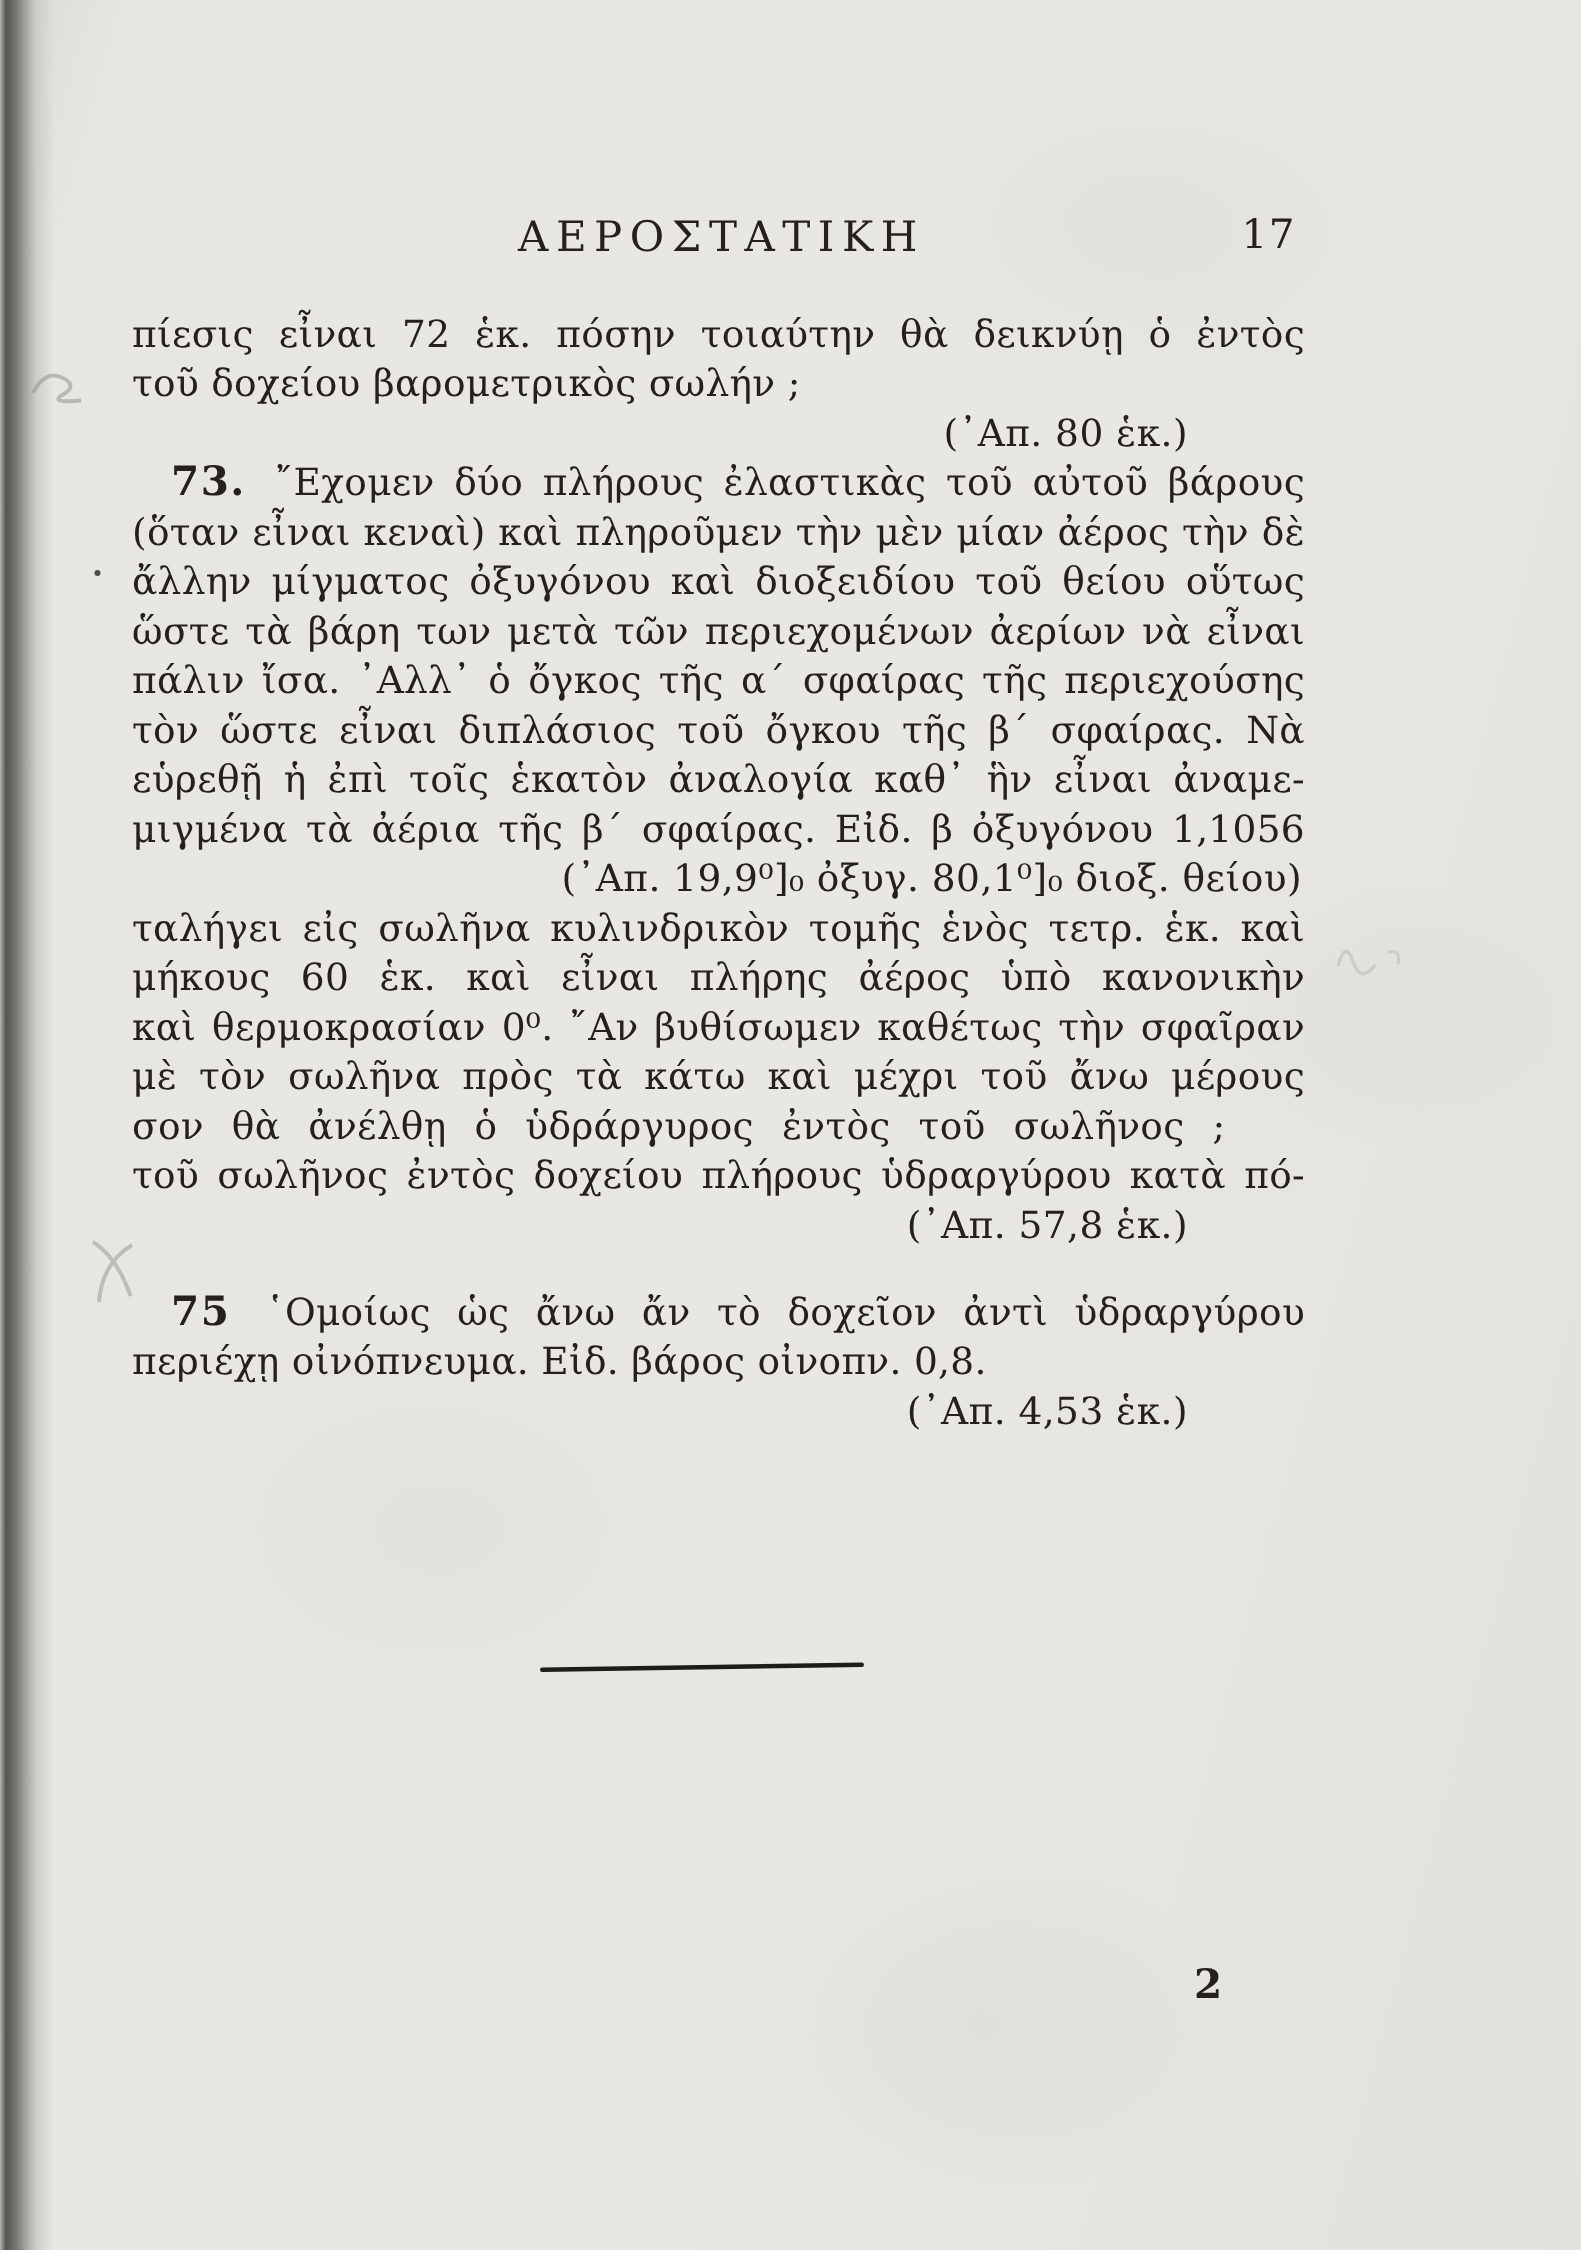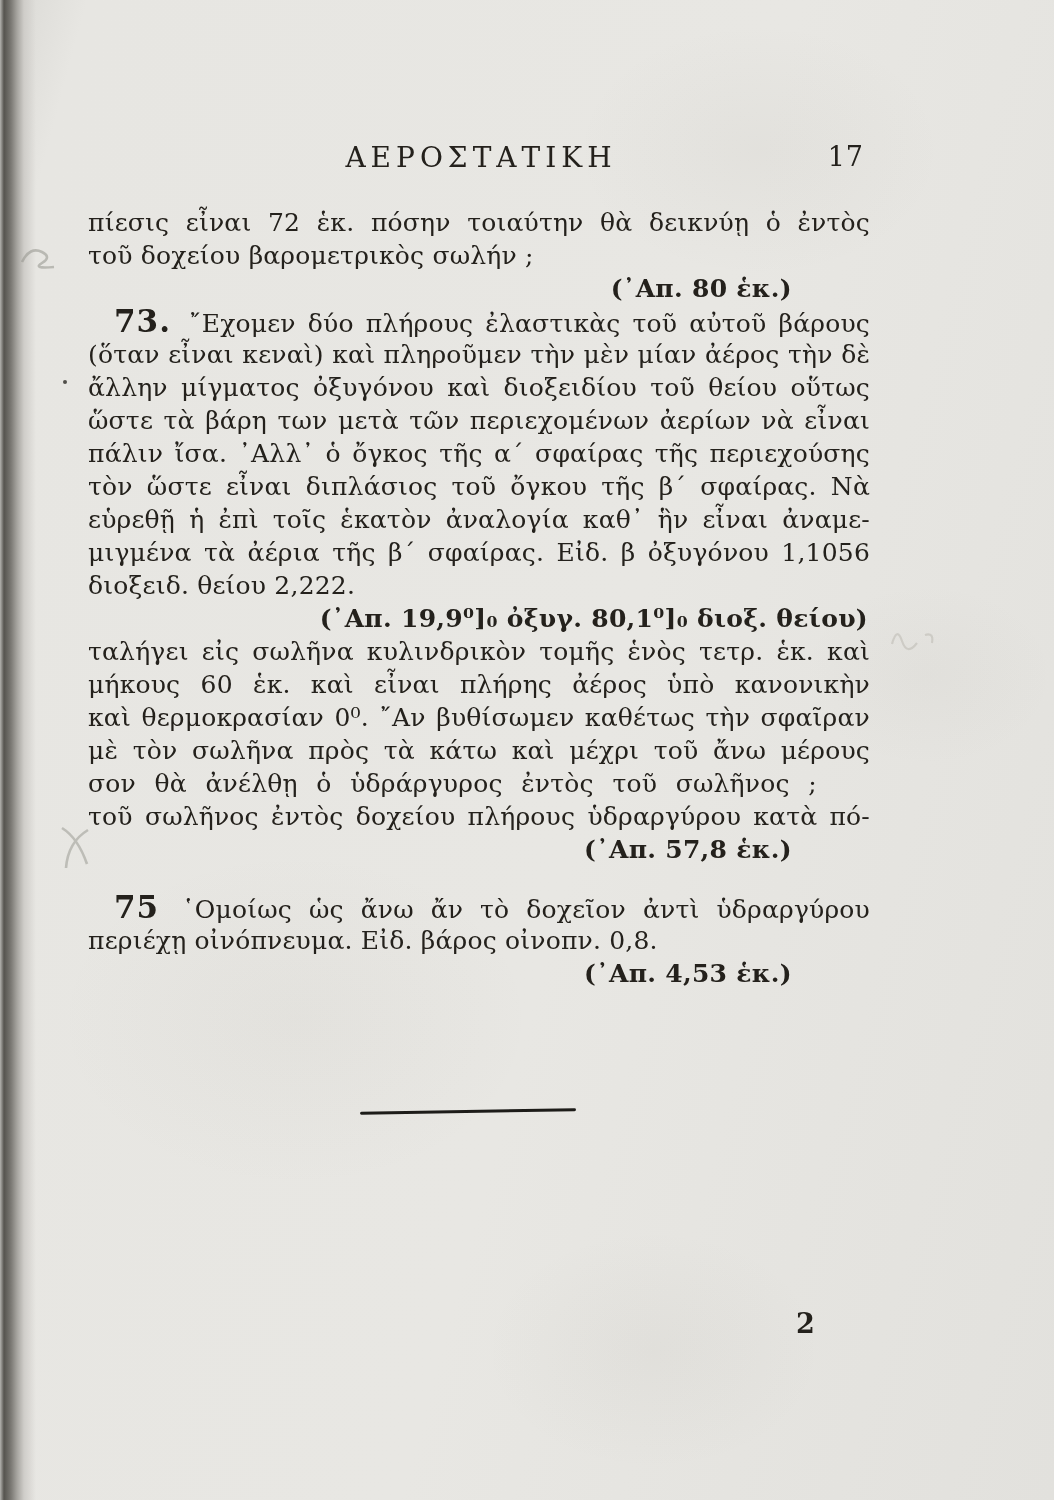--- a/index.html
+++ b/index.html
@@ -28,22 +28,22 @@
   .para{margin:0;}
   .p-cont{margin-top:27px;}
   .p-75{margin-top:25px;}
   .tline{
     font-size:25px;line-height:33px;height:33px;overflow:hidden;
     text-align:justify;text-align-last:justify;letter-spacing:.2px;
   }
   .tline.last{text-align-last:auto;}
   .tline.loose{word-spacing:.42em;}
   .tline.first{padding-left:26px;}
-  .pnum{font-weight:700;font-size:31px;letter-spacing:1px;padding-right:6px;}
-  .ans{font-size:25px;line-height:33px;height:33px;text-align:right;padding-right:78px;letter-spacing:.3px;font-weight:bold;}
+  .pnum{font-weight:700;font-size:27px;letter-spacing:1px;padding-right:6px;}
+  .ans{font-size:25px;line-height:33px;height:33px;text-align:right;padding-right:78px;letter-spacing:.3px;}
   .ans.wide{padding-right:2px;}
   .rule{
     position:absolute;left:360px;top:1110px;width:216px;height:3px;
     background:#1d1c19;border-radius:2px;transform:rotate(-0.9deg);
   }
   .signature{position:absolute;left:796px;top:1308px;font-size:27px;font-weight:600;}
   .margin-dot{position:absolute;left:63px;top:380px;width:4px;height:4px;background:#2a2823;border-radius:50%;opacity:.8;}
   .pencil{position:absolute;left:0;top:0;width:1054px;height:1500px;pointer-events:none;}
 </style>
 </head>
@@ -79,21 +79,20 @@
         <span class="pnum">73.</span>
         <span class="ltext">῎Εχομεν δύο πλήρους ἐλαστικὰς  τοῦ αὐτοῦ βάρους</span>
       </div>
       <div class="tline">(ὅταν εἶναι κεναὶ) καὶ πληροῦμεν τὴν μὲν μίαν ἀέρος τὴν δὲ</div>
       <div class="tline">ἄλλην μίγματος ὀξυγόνου καὶ διοξειδίου τοῦ θείου οὕτως</div>
       <div class="tline">ὥστε τὰ βάρη των μετὰ τῶν περιεχομένων ἀερίων νὰ εἶναι</div>
       <div class="tline">πάλιν ἴσα. ᾿Αλλ᾽ ὁ ὄγκος τῆς α΄ σφαίρας τῆς περιεχούσης</div>
       <div class="tline">τὸν ὥστε εἶναι διπλάσιος τοῦ ὄγκου τῆς β΄ σφαίρας. Νὰ</div>
       <div class="tline">εὑρεθῇ ἡ ἐπὶ τοῖς ἑκατὸν ἀναλογία καθ᾽ ἣν εἶναι ἀναμε-</div>
       <div class="tline">μιγμένα τὰ ἀέρια τῆς β΄ σφαίρας. Εἰδ. β ὀξυγόνου 1,1056</div>
-      <div class="tline last">διοξειδ. θείου 2,222.</div>
       <div class="ans wide">(᾿Απ. 19,9⁰]₀ ὀξυγ. 80,1⁰]₀ διοξ. θείου)</div>
     </div>
 
     <div class="para">
       <div class="tline">ταλήγει εἰς σωλῆνα κυλινδρικὸν τομῆς ἑνὸς τετρ. ἑκ. καὶ</div>
       <div class="tline">μήκους 60 ἑκ. καὶ εἶναι πλήρης ἀέρος ὑπὸ κανονικὴν πίεσιν,</div>
       <div class="tline">καὶ θερμοκρασίαν 0⁰. ῎Αν βυθίσωμεν καθέτως τὴν σφαῖραν</div>
       <div class="tline">μὲ τὸν σωλῆνα πρὸς τὰ κάτω καὶ μέχρι τοῦ ἄνω μέρους</div>
       <div class="tline last loose">σον θὰ ἀνέλθῃ ὁ ὑδράργυρος ἐντὸς τοῦ σωλῆνος ;</div>
       <div class="tline">τοῦ σωλῆνος ἐντὸς δοχείου πλήρους ὑδραργύρου κατὰ πό-</div>

